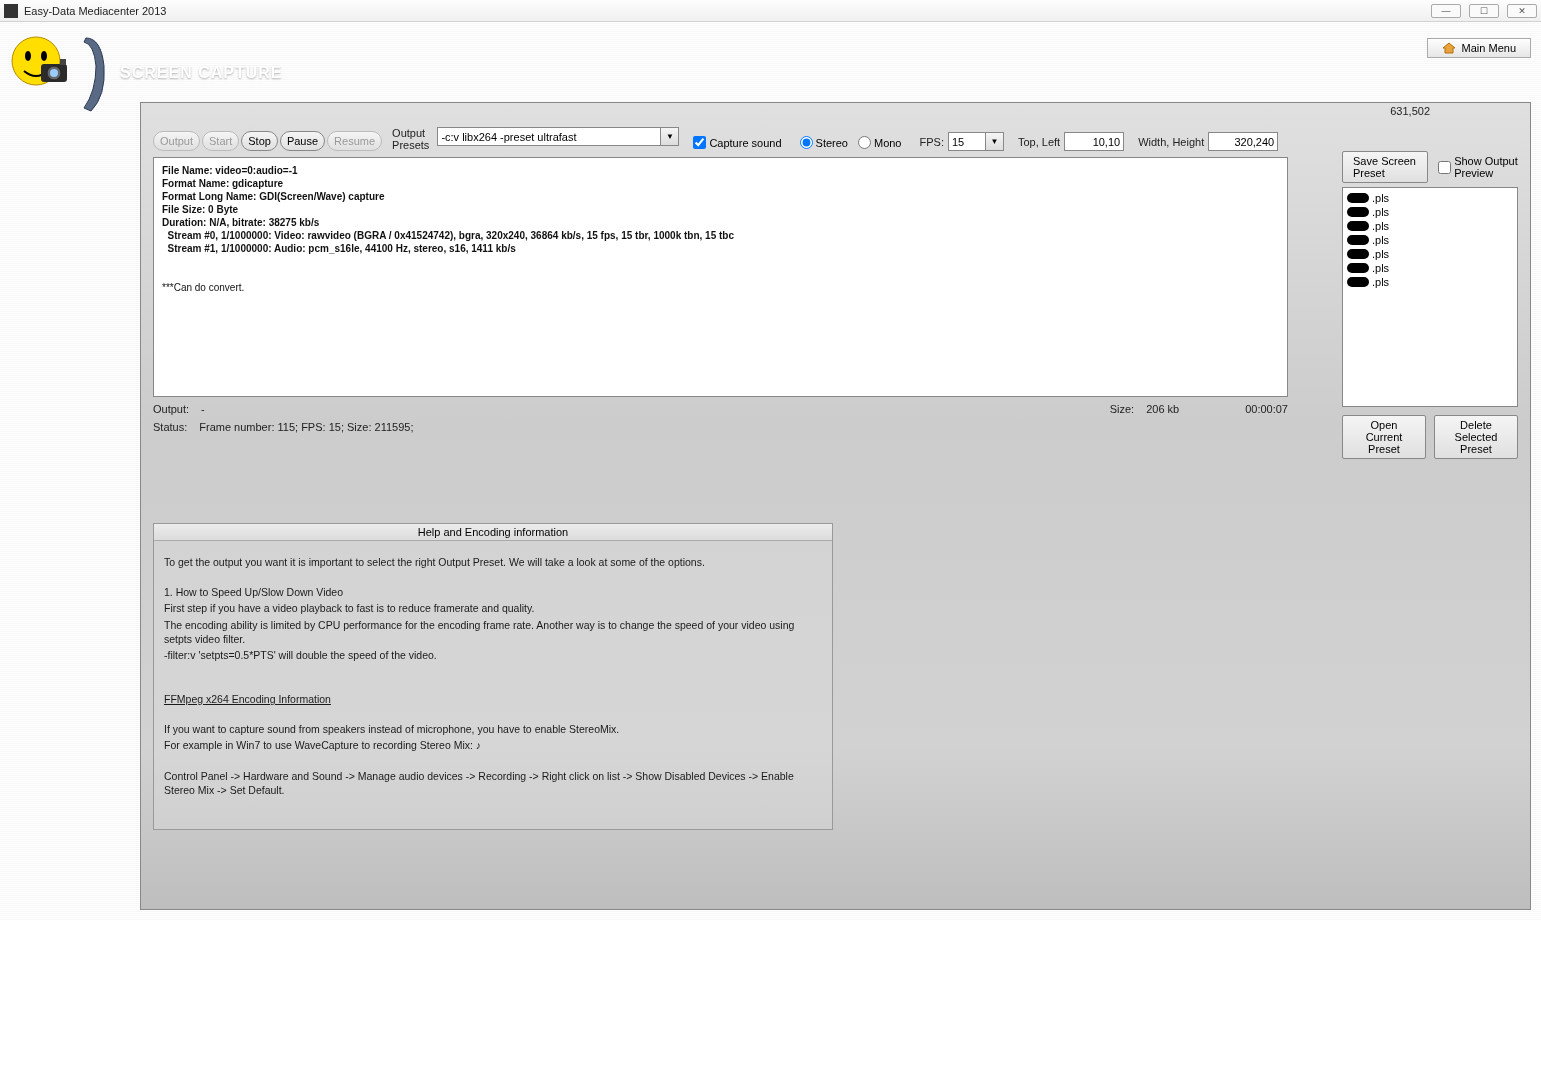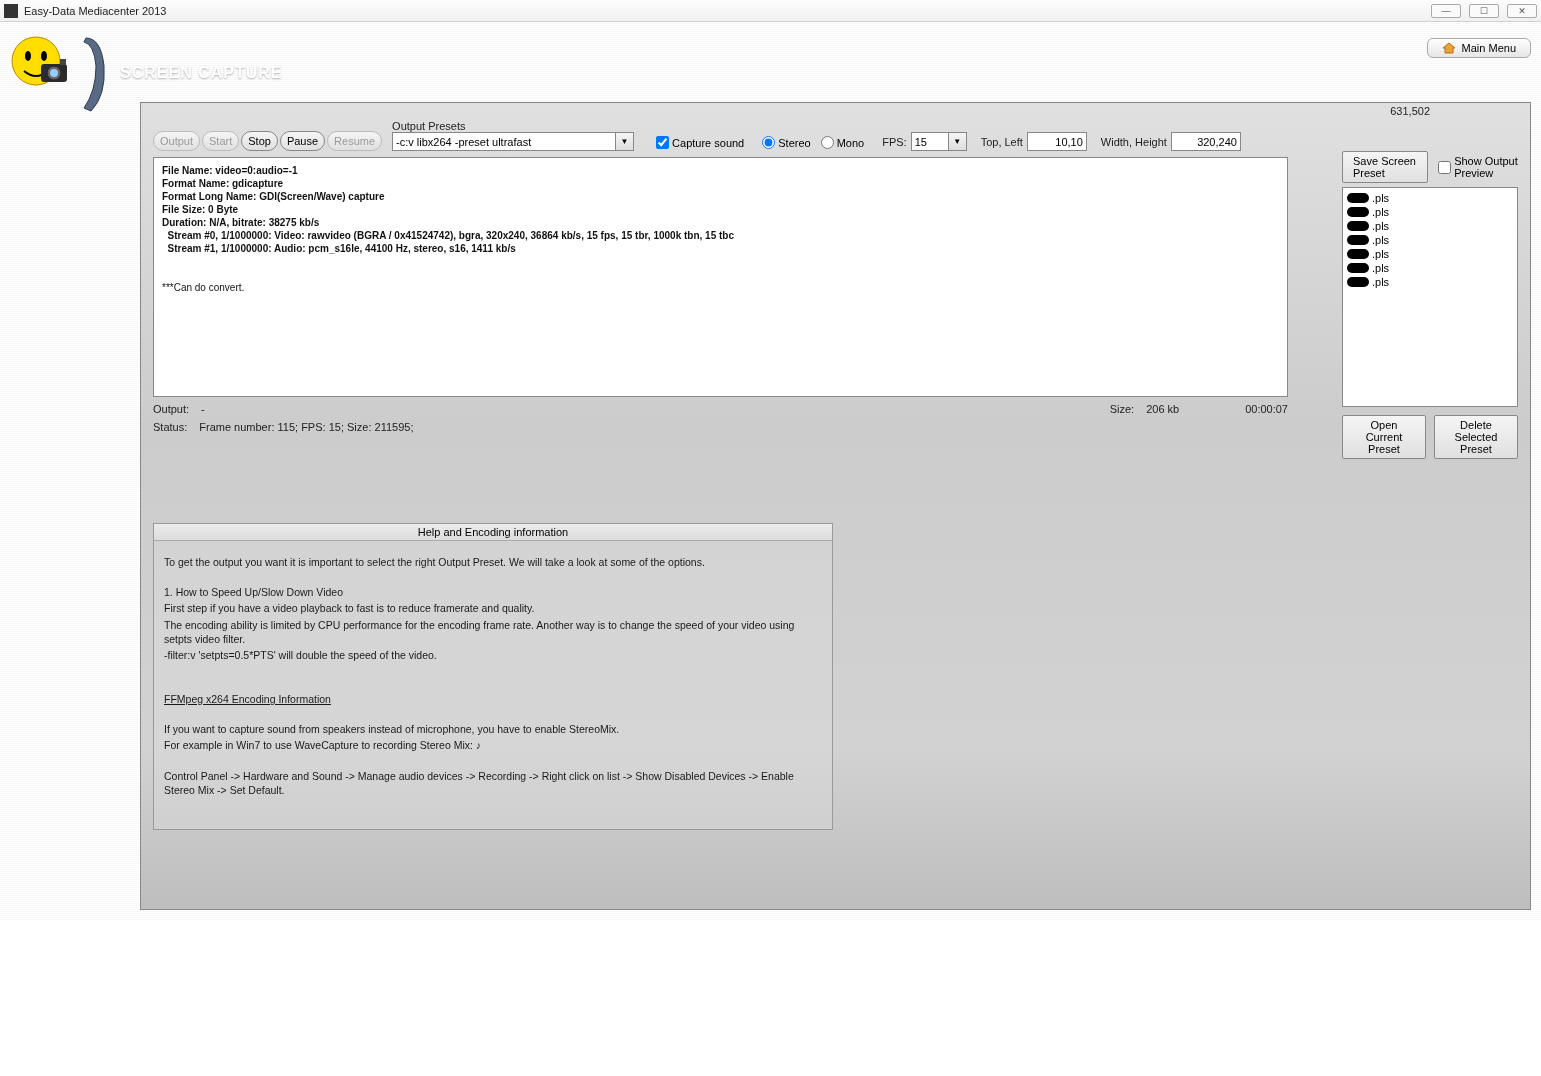--- a/index.html
+++ b/index.html
@@ -6,26 +6,26 @@
   body { font-family: "Segoe UI", Tahoma, sans-serif; font-size: 11px; background: #fff; overflow: hidden; }
   .titlebar { height: 22px; background: linear-gradient(#fdfdfd,#f0f0f0); border-bottom: 1px solid #d0d0d0; display: flex; align-items: center; padding: 0 4px; }
   .titlebar-icon { width: 14px; height: 14px; background: #333; margin-right: 6px; }
   .titlebar-title { font-size: 11px; color: #222; }
   .win-btns { margin-left: auto; display: flex; gap: 8px; }
   .win-btn { width: 30px; height: 14px; border: 1px solid #aaa; border-radius: 2px; display: flex; align-items: center; justify-content: center; font-size: 9px; color: #555; background: #fafafa; cursor: pointer; }
   .app-body { position: relative; height: calc(920px - 22px); background: linear-gradient(180deg,#e8e8e8 0%,#d8d8d8 8%,#cfcfcf 15%,#d4d4d4 30%,#c8c8c8 50%,#d0d0d0 70%,#c0c0c0 100%); }
   .brushed { background-image: repeating-linear-gradient(180deg, rgba(255,255,255,0.15) 0px, rgba(255,255,255,0.15) 1px, rgba(0,0,0,0.03) 1px, rgba(0,0,0,0.03) 2px); }
   .logo-area { position: absolute; left: 6px; top: 4px; width: 110px; height: 90px; }
   .page-title { position: absolute; left: 120px; top: 42px; color: #fff; font-size: 16px; font-weight: bold; letter-spacing: 1px; text-shadow: 0 1px 2px rgba(0,0,0,0.3); }
-  .main-menu-btn { position: absolute; right: 10px; top: 16px; padding: 3px 14px; background: linear-gradient(#fefefe,#e6e6e6); border: 1px solid #aaa; border-radius: 6px; font-size: 11px; cursor: pointer; display: flex; align-items: center; gap: 6px; }
+  .main-menu-btn { position: absolute; right: 10px; top: 16px; padding: 3px 14px; background: linear-gradient(#fefefe,#e6e6e6); border: 1px solid #aaa; border-radius: 0; font-size: 11px; cursor: pointer; display: flex; align-items: center; gap: 6px; }
   .content-panel { position: absolute; left: 140px; top: 80px; right: 10px; bottom: 10px; border: 1px solid #888; background: linear-gradient(180deg,#e0e0e0,#cccccc 40%,#d2d2d2 80%,#bebebe); padding: 8px 12px; }
   .toolbar-row { display: flex; align-items: flex-end; gap: 4px; height: 40px; }
   .tb-btn { padding: 3px 6px; background: linear-gradient(#f5f5f5,#e0e0e0); border: 1px solid #888; border-radius: 10px; font-size: 11px; cursor: pointer; }
   .tb-btn.disabled { color: #999; border-color: #bbb; }
-  .field-stack { display: flex; flex-direction: column; }
+  .field-stack { display: flex; flex-direction: row; }
   .lbl { font-size: 11px; color: #222; }
   .combo { display: flex; }
   .combo input, .combo select, .txt { height: 19px; border: 1px solid #888; font-size: 11px; padding: 0 3px; background: #fff; }
   .combo .arrow { width: 18px; height: 19px; border: 1px solid #888; border-left: none; background: linear-gradient(#f5f5f5,#ddd); display: flex; align-items: center; justify-content: center; font-size: 8px; cursor: pointer; }
   .chk { display: flex; align-items: center; gap: 3px; font-size: 11px; }
   .radio { display: flex; align-items: center; gap: 3px; font-size: 11px; }
   .coord-readout { position: absolute; right: 100px; top: 2px; font-size: 11px; color: #222; }
   .capture-btns { display: flex; gap: 2px; align-items: flex-end; }
   .info-panel { background: #fff; border: 1px solid #888; height: 240px; margin-top: 6px; padding: 6px 8px; font-size: 10px; line-height: 1.3; color: #111; font-family: "Segoe UI", Tahoma, sans-serif; white-space: pre-wrap; overflow: auto; }
   .info-panel b { font-weight: bold; }

